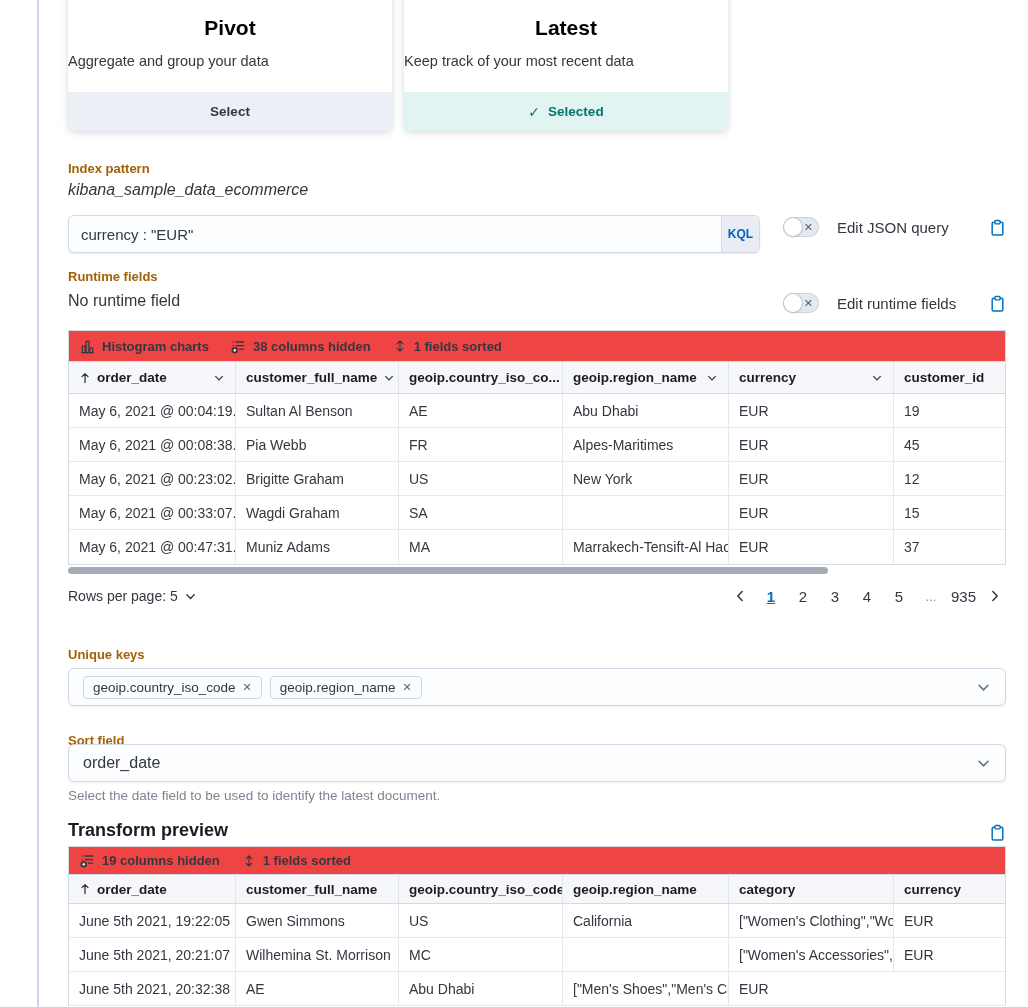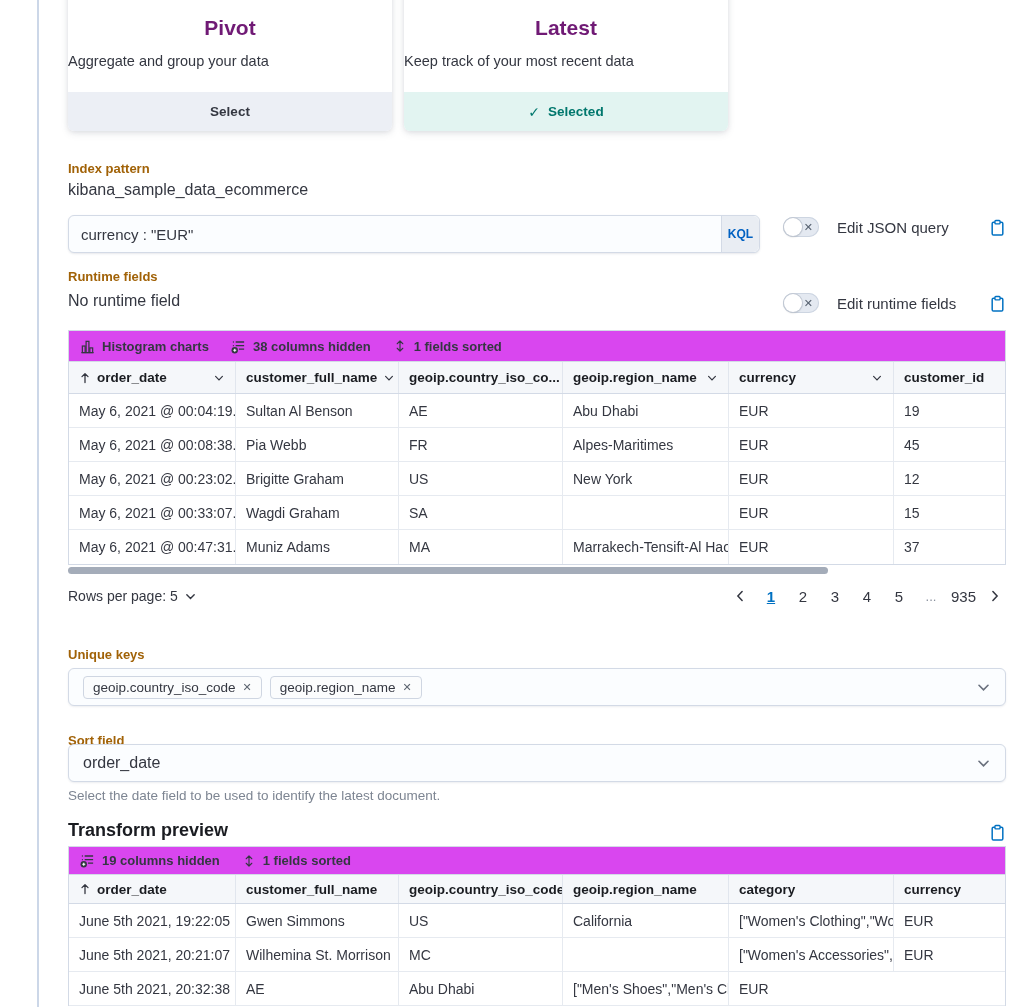--- a/index.html
+++ b/index.html
@@ -6,21 +6,21 @@
   html,body { width:1028px; height:1007px; overflow:hidden; background:#fff;
     font-family:"Liberation Sans","DejaVu Sans",sans-serif; color:#343741; }
   #app { position:relative; width:1028px; height:1007px; }
 
   .step-line { position:absolute; left:37px; top:0; width:2px; height:1007px; background:#ccd7e8; }
 
   
   .cards { position:absolute; left:68px; top:-14px; display:flex; gap:12px; }
   .card { width:324px; height:145px; background:#fff; border-radius:6px; position:relative;
     box-shadow:0 1px 5px rgba(50,60,80,.12), 0 3px 9px rgba(50,60,80,.08); }
-  .card-title { margin-top:30px; text-align:center; font-size:21px; font-weight:bold; color:#701a75; }
+  .card-title { margin-top:30px; text-align:center; font-size:21px; font-weight:bold; color:#000000; }
   .card-desc { margin-top:13px; text-align:left; font-size:14.5px; color:#343741; }
   .card-footer { position:absolute; left:0; right:0; bottom:0; height:39px; display:flex;
     align-items:center; justify-content:center; gap:8px; font-size:13.5px; font-weight:bold;
     background:#eceff5; color:#343741; border-radius:0 0 6px 6px; cursor:pointer; }
   .card-footer.selected { background:#e2f4f1; color:#00776d; }
   .check-glyph { font-size:14px; font-weight:normal; }
 
   
   .form-label { position:absolute; left:68px; font-size:13px; font-weight:bold; color:#a16207; }
   .form-value { position:absolute; left:68px; font-size:16px; color:#343741; }
@@ -37,21 +37,21 @@
   .switch { width:36px; height:20px; border-radius:10px; background:#e4e9f1;
     box-shadow:inset 0 0 0 1px #cdd5e1; position:relative; cursor:pointer; flex:none; }
   .switch .knob { position:absolute; left:1px; top:1px; width:18px; height:18px; border-radius:50%;
     background:#fff; box-shadow:0 0 0 1px #c2c9d4, 0 1px 2px rgba(0,0,0,.2); }
   .switch .cross { position:absolute; right:6px; top:2px; font-size:11px; color:#55606e; line-height:16px; }
   .toggle-label { margin-left:18px; font-size:15px; color:#343741; }
   .copy-btn { margin-left:auto; cursor:pointer; display:flex; }
 
   
   .panel { position:absolute; left:68px; width:938px; border:1px solid #d3dae6; background:#fff; }
-  .dg-toolbar { display:flex; align-items:center; gap:22px; padding:0 11px; background:#d946ef;
+  .dg-toolbar { display:flex; align-items:center; gap:22px; padding:0 11px; background:#ef4444;
     border-bottom:1px solid #d3dae6; }
   .grid1 .dg-toolbar { height:31px; }
   .grid2 .dg-toolbar { height:28px; }
   .tbtn { display:flex; align-items:center; gap:7px; font-size:13px; font-weight:bold; color:#343741; cursor:pointer; }
   .dg-header { display:grid; grid-template-columns:167px 163px 164px 166px 165px 1fr;
     background:#f5f7fa; border-bottom:1px solid #d3dae6; }
   .grid1 .dg-header { height:32px; }
   .grid2 .dg-header { height:29px; }
   .dg-hcell { display:flex; align-items:center; gap:6px; padding:0 10px; font-size:13.5px;
     font-weight:bold; color:#1a1c21; border-right:1px solid #e1e6ee; overflow:hidden;
@@ -112,21 +112,21 @@
       <div class="card-title">Latest</div>
       <div class="card-desc">Keep track of your most recent data</div>
       <div class="card-footer selected">
         <span class="check-glyph">✓</span>
         <span>Selected</span>
       </div>
     </div>
   </div>
 
   <div class="form-label" style="top:161px;">Index pattern</div>
-  <div class="form-value" style="top:181px;">kibana_sample_data_ecommerce</div>
+  <div class="form-value" style="top:181px;font-style:italic;">kibana_sample_data_ecommerce</div>
 
   <div class="query-bar">
     <div class="query-text">currency : "EUR"</div>
     <div class="kql-badge">KQL</div>
   </div>
   <div class="toggle-row" style="top:216px;">
     <div class="switch">
       <span class="knob"></span>
       <span class="cross">✕</span>
     </div>

